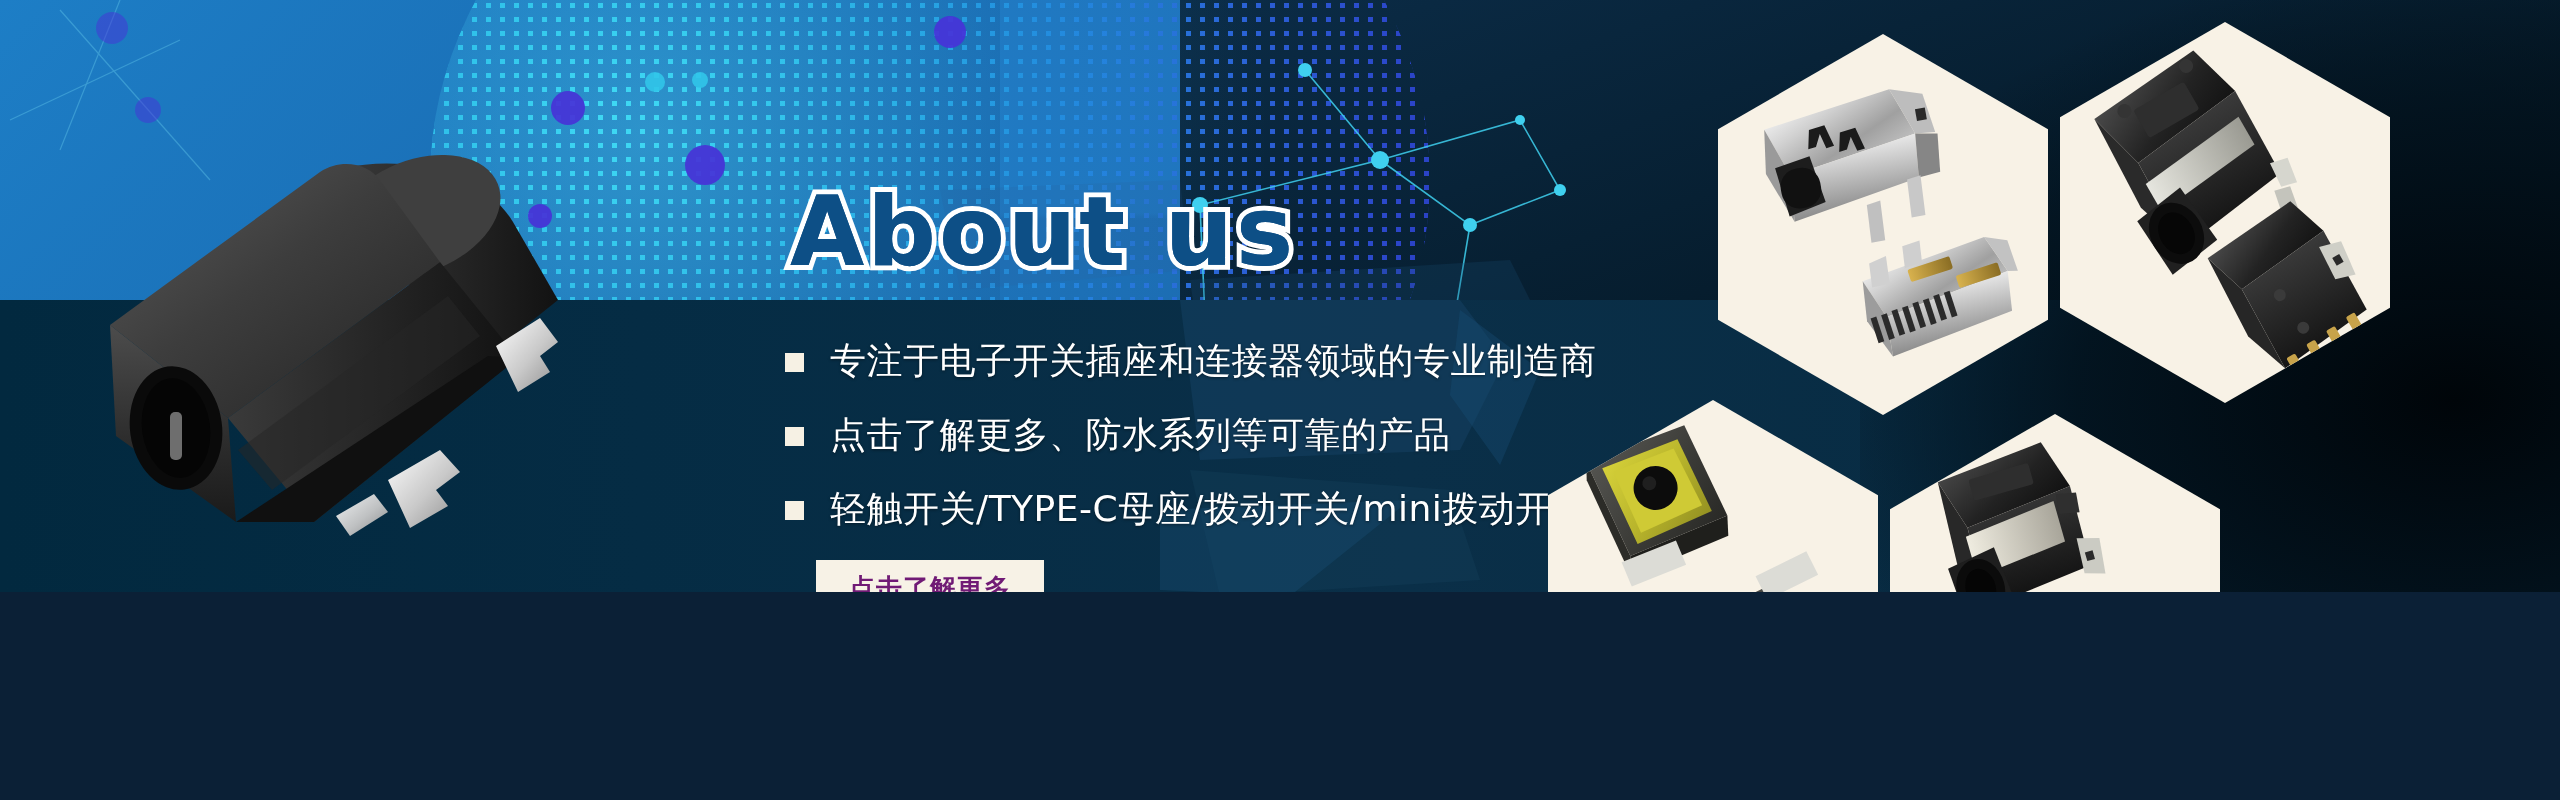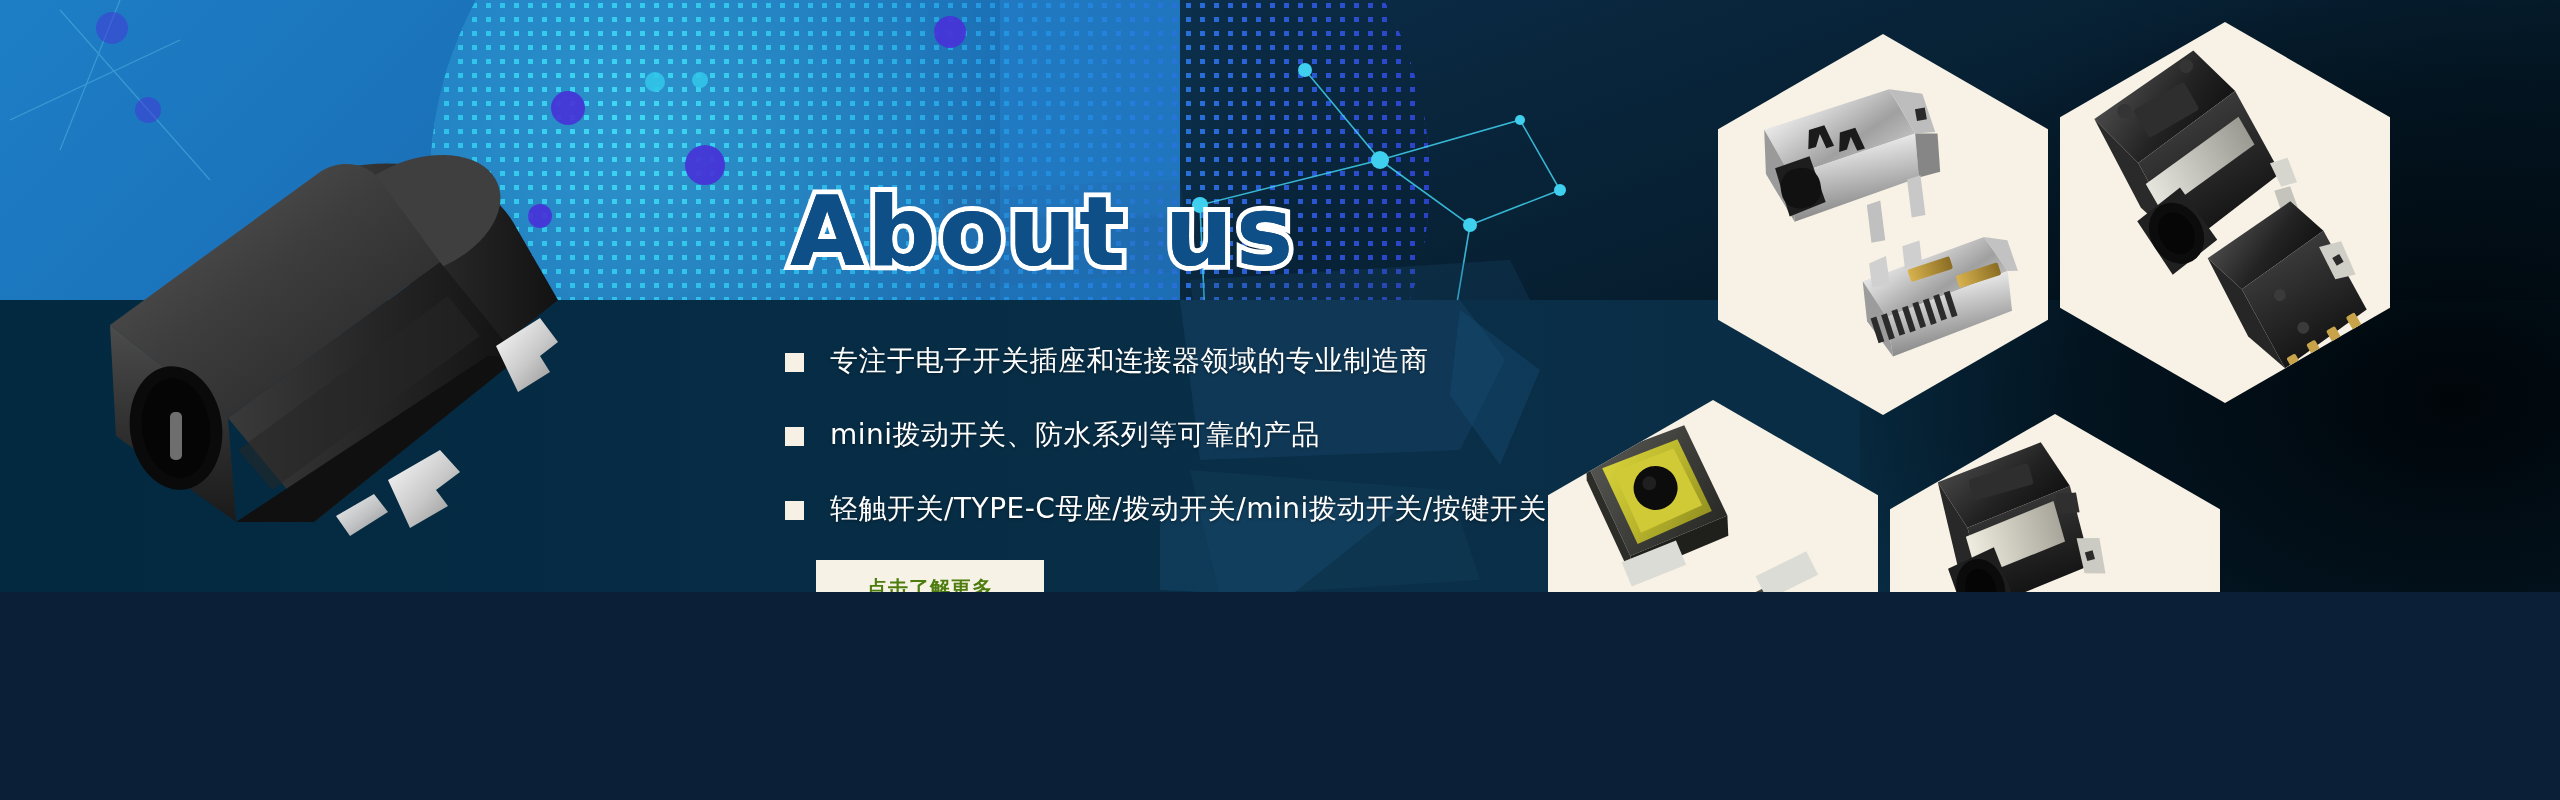--- a/index.html
+++ b/index.html
@@ -102,36 +102,36 @@
   }
 
   
   .bullets{ position:absolute; left:785px; top:338px; }
   .bullet-row{ display:flex; align-items:center; height:46px; margin-bottom:28px; }
   .bullet-sq{
     width:19px; height:19px; background:#f6f1e4; flex:0 0 auto;
     margin-right:26px; margin-top:2px;
   }
   .bullet-text{
-    color:#ffffff; font-size:28px; line-height:1.2;
+    color:#ffffff; font-size:36px; line-height:1.2;
     font-family:"DejaVu Sans","Liberation Sans",sans-serif;
     letter-spacing:.5px; white-space:nowrap;
     text-shadow:0 1px 3px rgba(0,0,0,.45);
   }
 
   
   .cta{
     position:absolute; left:816px; top:560px;
     width:228px; height:56px;
     background:#f7f2e6;
     display:flex; align-items:center; justify-content:center;
     cursor:pointer;
   }
   .cta-label{
-    color:#4d7c0f; font-size:20px; font-weight:bold; letter-spacing:1px;
+    color:#701a75; font-size:26px; font-weight:bold; letter-spacing:1px;
     font-family:Liberation Serif, serif;
   }
 
   
   .hexes{ position:absolute; left:1540px; top:0; width:1020px; height:800px; }
   .hex{
     position:absolute; width:330px; height:381px;
     background:#f8f2e6;
     clip-path: polygon(50% 0%, 100% 25%, 100% 75%, 50% 100%, 0% 75%, 0% 25%);
     overflow:hidden;
@@ -302,21 +302,21 @@
   <div class="heading">About  us</div>
   <div class="heading-fill">About  us</div>
 
   <div class="bullets">
     <div class="bullet-row">
       <span class="bullet-sq"></span>
       <span class="bullet-text">专注于电子开关插座和连接器领域的专业制造商</span>
     </div>
     <div class="bullet-row">
       <span class="bullet-sq"></span>
-      <span class="bullet-text">mini拨动开关、防水系列等可靠的产品</span>
+      <span class="bullet-text">点击了解更多、防水系列等可靠的产品</span>
     </div>
     <div class="bullet-row">
       <span class="bullet-sq"></span>
       <span class="bullet-text">轻触开关/TYPE-C母座/拨动开关/mini拨动开关/按键开关等</span>
     </div>
   </div>
 
   <div class="cta">
     <span class="cta-label">点击了解更多</span>
   </div>

